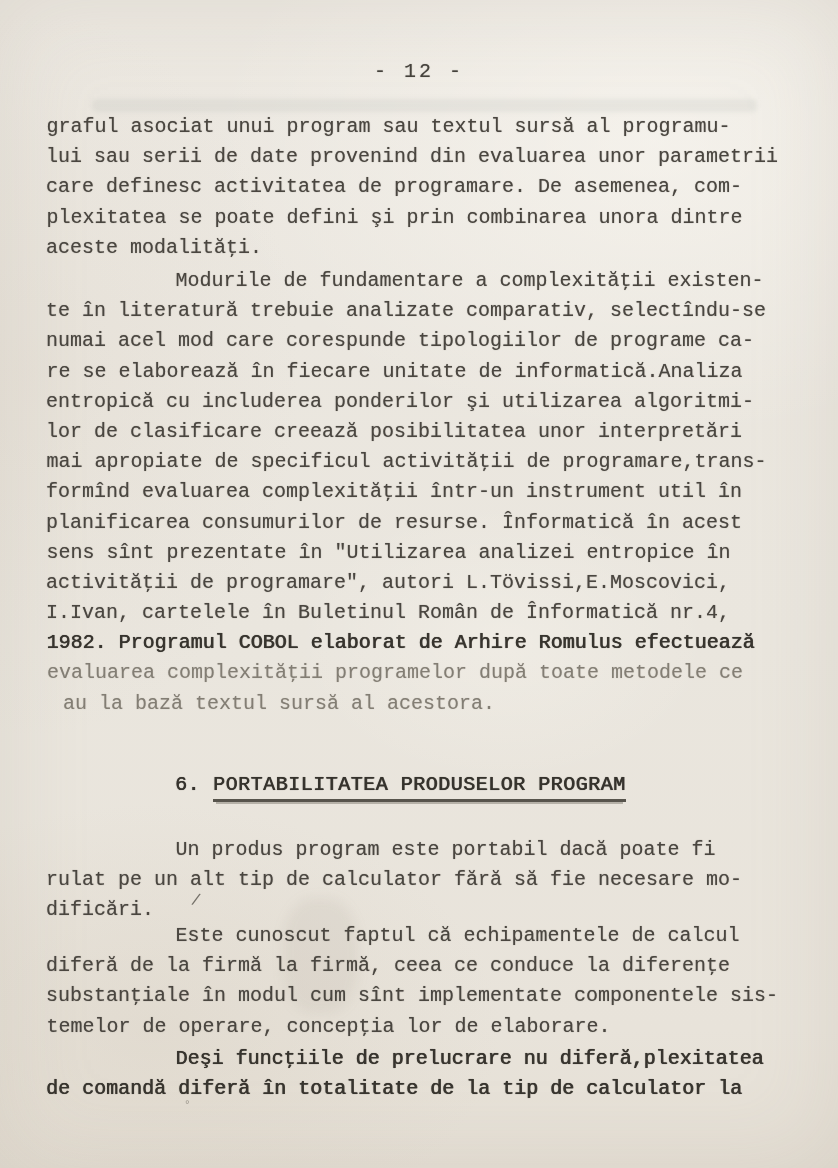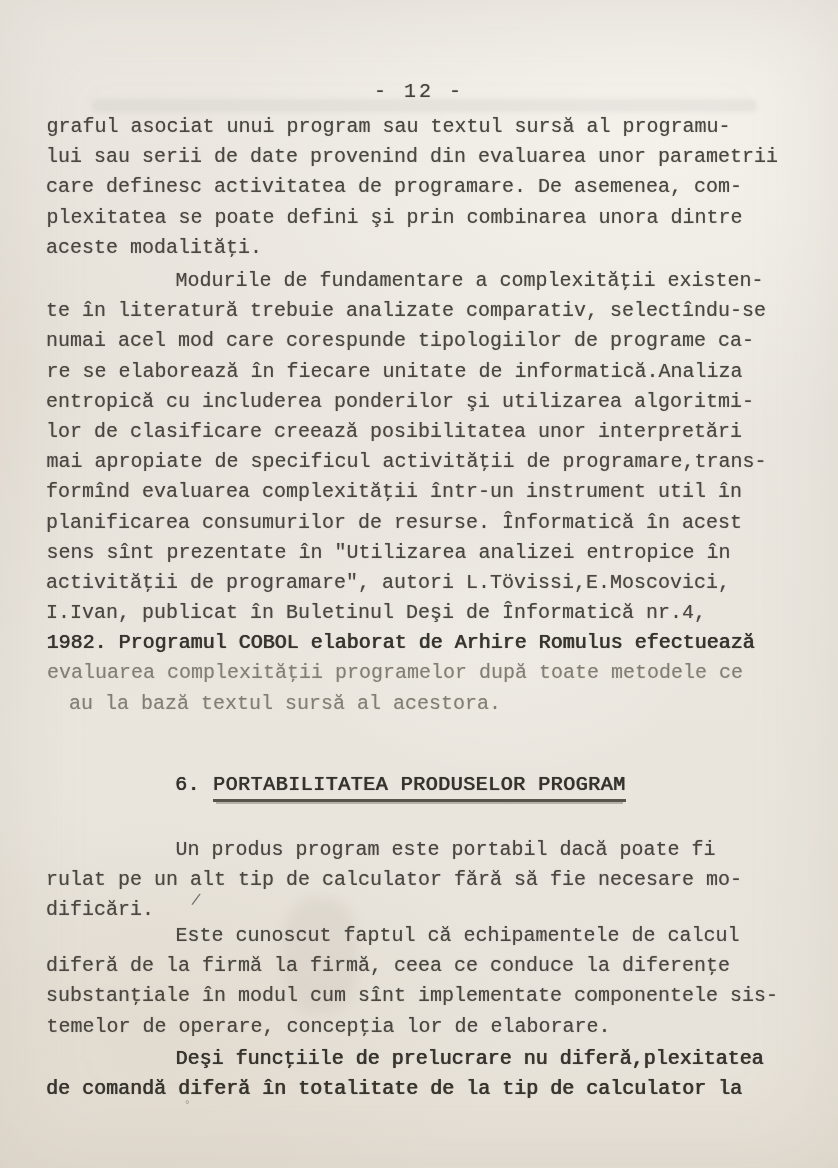--- a/index.html
+++ b/index.html
@@ -20,21 +20,21 @@
     background:
       radial-gradient(ellipse 500px 320px at 18% 88%, rgba(208,198,182,0.28), transparent 70%),
       radial-gradient(ellipse 620px 420px at 78% 12%, rgba(255,253,248,0.45), transparent 72%),
       radial-gradient(ellipse 380px 520px at 4% 32%, rgba(214,204,190,0.22), transparent 70%),
       radial-gradient(ellipse 300px 200px at 60% 55%, rgba(255,252,246,0.25), transparent 70%),
       linear-gradient(180deg, #ece8e1 0%, #eae6de 55%, #e8e3da 88%, #e5dfd5 100%);
     box-shadow: inset 0 0 90px rgba(172,162,144,0.20);
   }
   .page-number {
     position: absolute;
-    top: 80px;
+    top: 60px;
     left: 0;
     width: 100%;
     text-align: center;
     font-size: 20px;
     letter-spacing: 3px;
     color: #45423c;
     text-shadow: 0 0 1px rgba(64,60,54,0.55);
   }
   .block {
     position: absolute;
@@ -124,24 +124,24 @@
         <div class="line">te în literatură trebuie analizate comparativ, selectîndu-se</div>
         <div class="line">numai acel mod care corespunde tipologiilor de programe ca-</div>
         <div class="line">re se elaborează în fiecare unitate de informatică.Analiza</div>
         <div class="line">entropică cu includerea ponderilor şi utilizarea algoritmi-</div>
         <div class="line">lor de clasificare creează posibilitatea unor interpretări</div>
         <div class="line">mai apropiate de specificul activităţii de programare,trans-</div>
         <div class="line">formînd evaluarea complexităţii într-un instrument util în</div>
         <div class="line">planificarea consumurilor de resurse. Înformatică în acest</div>
         <div class="line">sens sînt prezentate în "Utilizarea analizei entropice în</div>
         <div class="line">activităţii de programare", autori L.Tövissi,E.Moscovici,</div>
-        <div class="line">I.Ivan, publicat în Buletinul Deşi de Înformatică nr.4,</div>
+        <div class="line">I.Ivan, cartelele în Buletinul Român de Înformatică nr.4,</div>
         <div class="line tone-dark">1982. Programul COBOL elaborat de Arhire Romulus efectuează</div>
         <div class="line tone-light" style="margin-left: 1px;">evaluarea complexităţii programelor după toate metodele ce</div>
-        <div class="line tone-light" style="margin-left: 23px;">au la bază textul sursă al acestora.</div>
+        <div class="line tone-light" style="margin-left: 17px;">au la bază textul sursă al acestora.</div>
       </div>
       <div class="block heading" style="top: 773px;"><span class="h-num">6.</span><span class="h-title">PORTABILITATEA PRODUSELOR PROGRAM</span></div>
       <div class="block paragraph indent" style="top: 835px;">
         <div class="line">Un produs program este portabil dacă poate fi</div>
         <div class="line">rulat pe un alt tip de calculator fără să fie necesare mo-</div>
         <div class="line">dificări.</div>
       </div>
       <div class="block paragraph indent" style="top: 921px;">
         <div class="line">Este cunoscut faptul că echipamentele de calcul</div>
         <div class="line">diferă de la firmă la firmă, ceea ce conduce la diferenţe</div>

